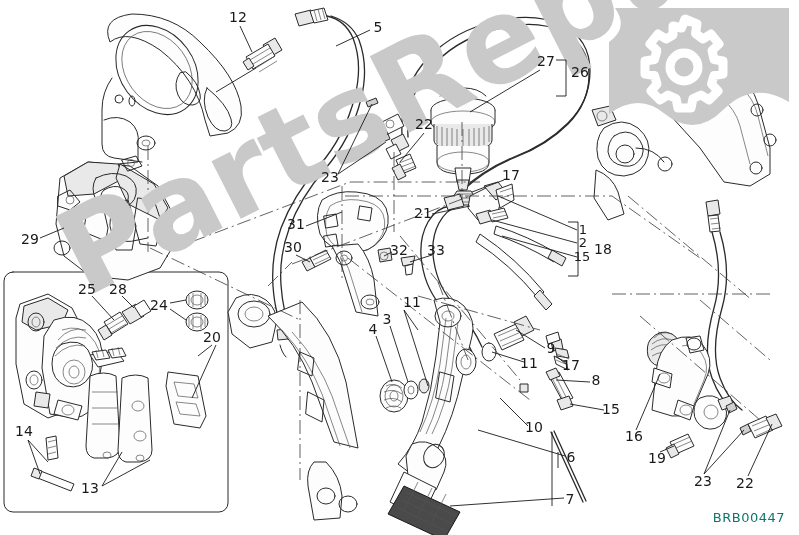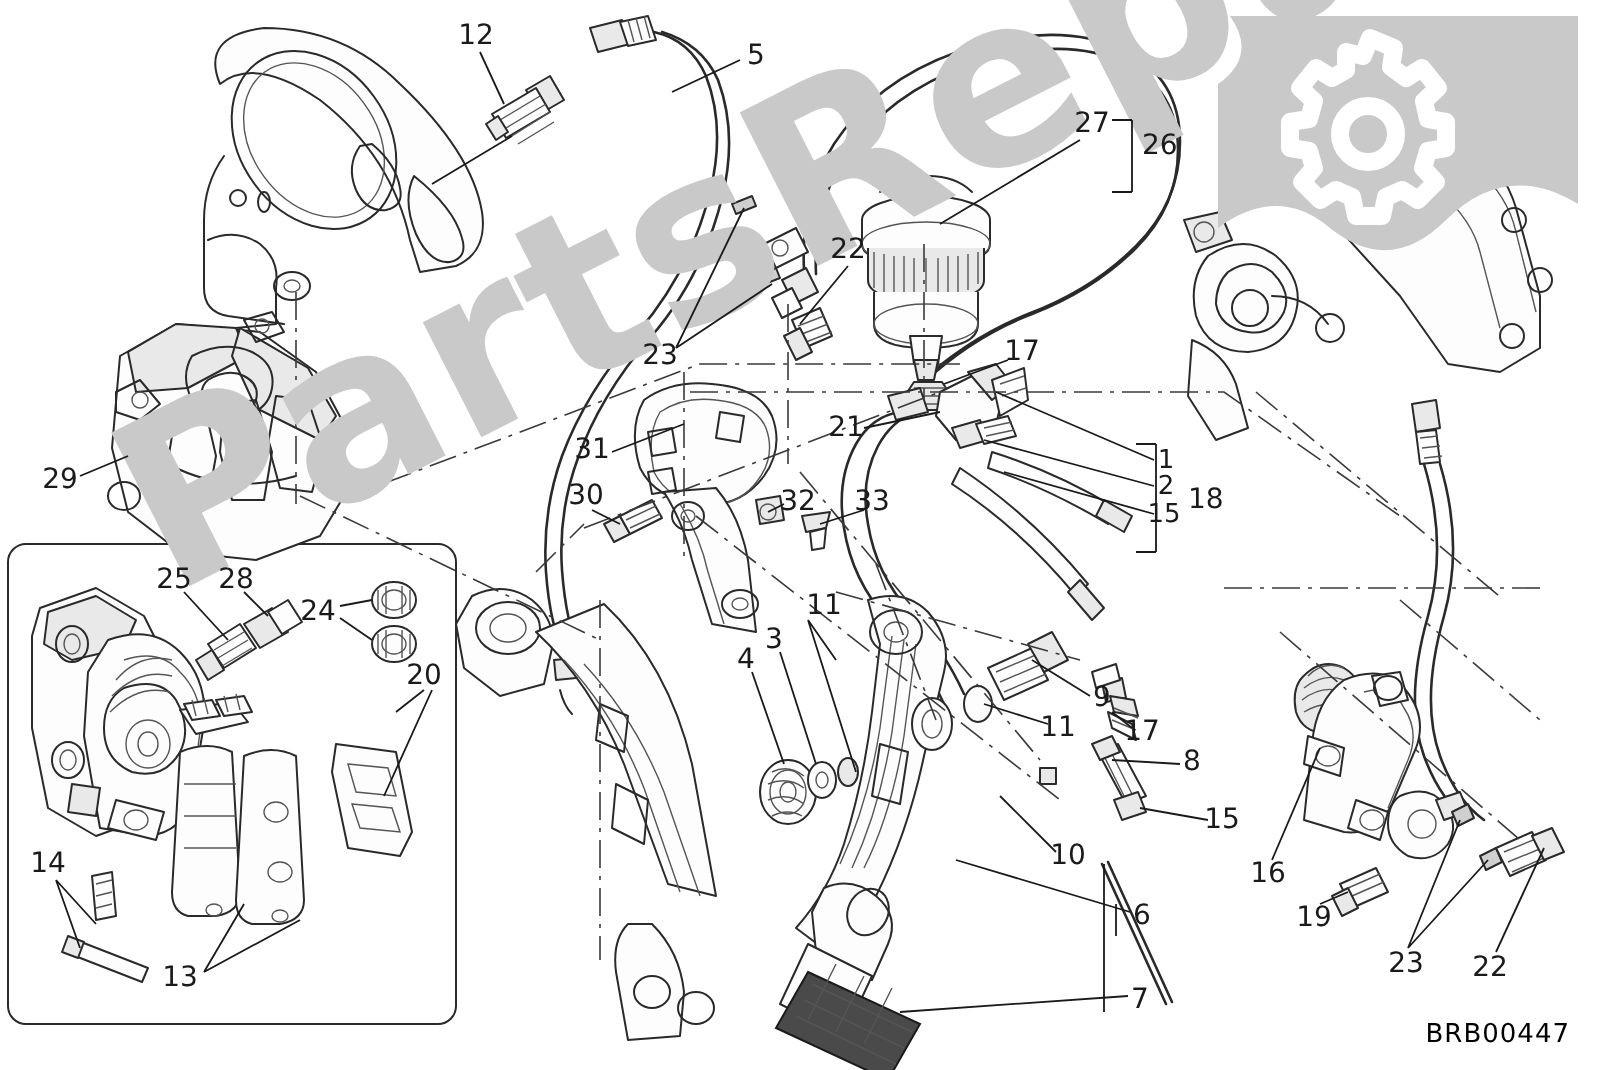--- a/index.html
+++ b/index.html
@@ -28,21 +28,21 @@
     font-size:118px;
     transform:rotate(-27deg);
     transform-origin:left top;
   }
   .wm-badge{
     position:absolute;right:6px;top:2px;width:190px;height:140px;
   }
   #figcode{
     position:absolute;right:14px;bottom:10px;
     font-family:"DejaVu Sans", sans-serif;
-    font-size:13px;color:#000000;letter-spacing:.5px;z-index:7;
+    font-size:13px;color:#0f766e;letter-spacing:.5px;z-index:7;
   }
   
   #art{position:absolute;left:0;top:0;width:799px;height:535px;z-index:2;}
   #labels{position:absolute;left:0;top:0;width:799px;height:535px;z-index:8;}
   .cal-num{
     font-family:"DejaVu Sans", sans-serif;
     font-size:14px;fill:#1a1a1a;
   }
   .cal-num.small{font-size:13px;}
   svg text{user-select:none;}

